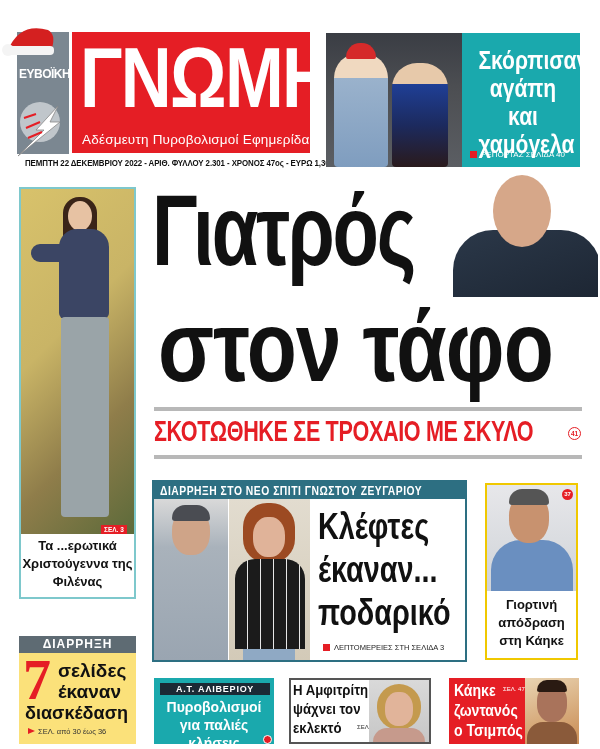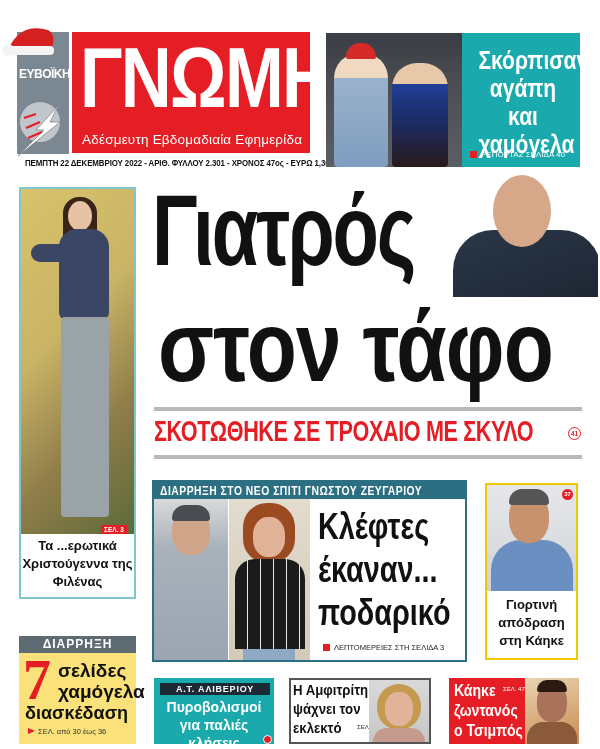--- a/index.html
+++ b/index.html
@@ -103,21 +103,21 @@
   <circle cx="8" cy="30" r="6" fill="#f4f4f4"></circle>
 </svg>
 <div class="abs" id="eyvoiki">ΕΥΒΟΪΚΗ</div>
 <svg class="abs" id="bolt" viewBox="0 0 66 58">
   <circle cx="26" cy="22" r="20" fill="#c0c6cb"></circle>
   <path d="M4 56 L30 30 L22 30 L44 6 L36 22 L46 22 Z" fill="#fff" stroke="#888" stroke-width="0.8"></path>
   <path d="M10 18 L22 14 M12 28 L26 22 M14 38 L28 32" stroke="#e51e25" stroke-width="2"></path>
 </svg>
 <div class="abs" id="red-logo"></div>
 <div class="abs" id="gnomi">ΓΝΩΜΗ</div>
-<div class="abs" id="tagline">Αδέσμευτη Εβδομαδιαία Εφημερίδα</div>
+<div class="abs" id="tagline">Αδέσμευτη Πυροβολισμοί Εφημερίδα</div>
 <div class="abs" id="dateline">ΠΕΜΠΤΗ 22 ΔΕΚΕΜΒΡΙΟΥ 2022 - ΑΡΙΘ. ΦΥΛΛΟΥ 2.301 - ΧΡΟΝΟΣ 47ος - ΕΥΡΩ 1,30</div>
 
 <div class="abs" id="photo-carol">
   <div class="abs girl1"></div>
   <div class="abs hat1"></div>
   <div class="abs girl2"></div>
 </div>
 <div class="abs" id="teal-box"></div>
 <div class="abs" id="teal-head">Σκόρπισαν αγάπη και χαμόγελα</div>
 <div class="abs" id="teal-ref"><span class="redsq"></span><span>ΡΕΠΟΡΤΑΖ ΣΕΛΙΔΑ 40</span></div>
@@ -170,21 +170,21 @@
   <div class="abs rm-head"></div>
   <div class="abs rm-hair"></div>
 </div>
 <div class="abs" id="pg37">37</div>
 <div class="abs" id="rome-caption">Γιορτινή απόδραση στη Κάηκε</div>
 
 <div class="abs" id="afi-box"></div>
 <div class="abs" id="afi-bar">ΔΙΑΡΡΗΞΗ</div>
 <div class="abs" id="afi-seven">7</div>
 <div class="abs" id="afi-l1">σελίδες</div>
-<div class="abs" id="afi-l2">χαμόγελα</div>
+<div class="abs" id="afi-l2">έκαναν</div>
 <div class="abs" id="afi-l3">διασκέδαση</div>
 <div class="abs" id="afi-ref"><span class="arrow-r"></span><span>ΣΕΛ. από 30 έως 36</span></div>
 
 <div class="abs" id="ali-box"></div>
 <div class="abs" id="ali-bar">Α.Τ. ΑΛΙΒΕΡΙΟΥ</div>
 <div class="abs" id="ali-text">Πυροβολισμοί για παλιές κλήσεις</div>
 <div class="abs" id="pg46"></div>
 
 <div class="abs" id="amf-box"></div>
 <div class="abs" id="amf-text">

